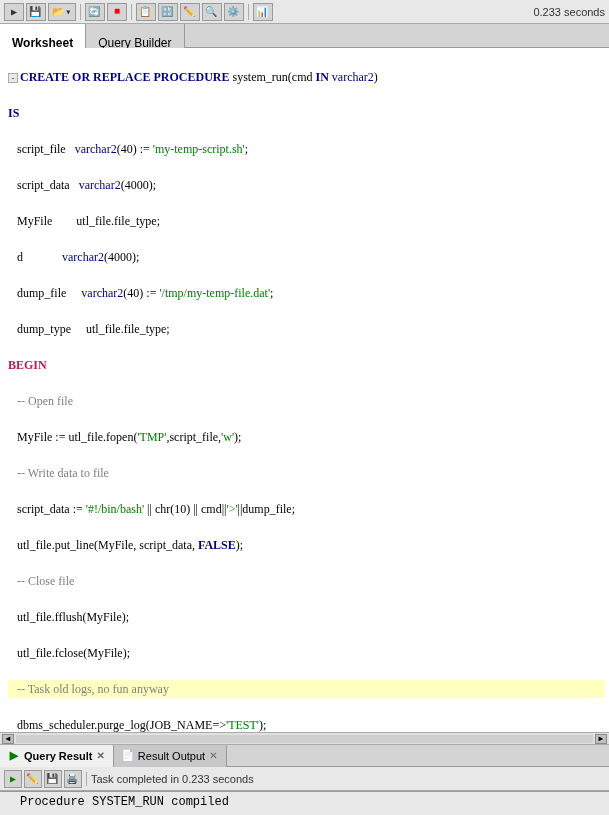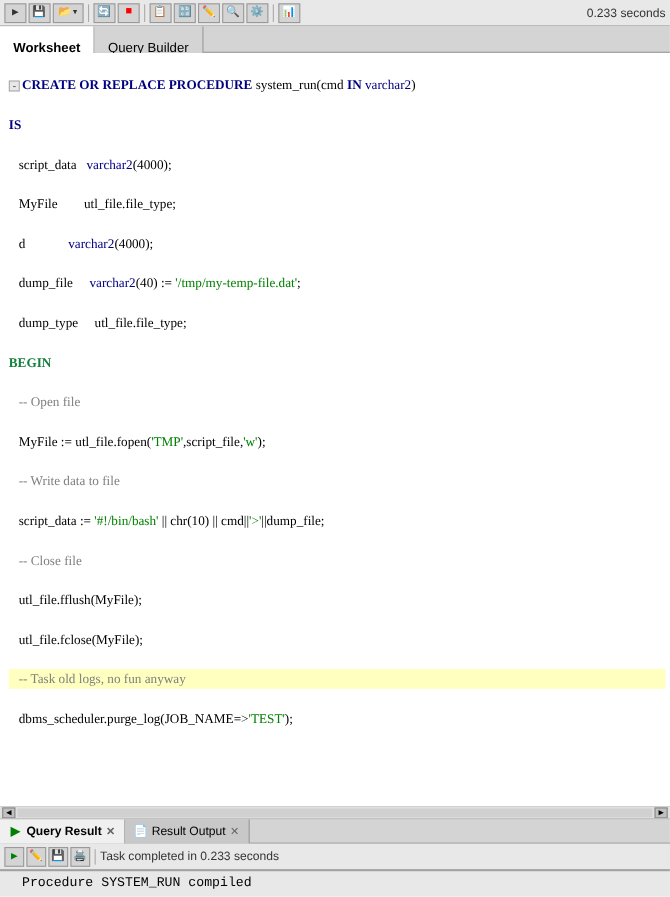--- a/index.html
+++ b/index.html
@@ -94,21 +94,21 @@
       line-height: 9px;
       font-size: 9px;
       cursor: pointer;
       margin-right: 2px;
       color: #333;
       vertical-align: middle;
     }
 
     
     .kw { color: #000080; font-weight: bold; }       
-    .kw2 { color: #15803d; font-weight: bold; }      
+    .kw2 { color: #be185d; font-weight: bold; }      
     .str { color: #008000; }                          
     .comment { color: #808080; }                      
     .highlighted { background-color: #ffffc0; }       
     .type { color: #000080; }                         
     .fn { color: #000000; }
     .param { color: #000000; }
 
     
     #h-scrollbar {
       height: 12px;
@@ -246,30 +246,32 @@
   </div>
   <div class="tab">
     <span>Query Builder</span>
   </div>
 </div>
 
 <div id="code-area">
   <div id="code-content">
 <span class="line"><span class="collapse-indicator">-</span><span class="kw">CREATE OR REPLACE PROCEDURE</span> <span class="fn">system_run</span>(<span class="param">cmd</span> <span class="kw">IN</span> <span class="type">varchar2</span>)</span>
 <span class="line"><span class="kw">IS</span></span>
+<span class="line">   script_file   <span class="type">varchar2</span>(40) := <span class="str">'my-temp-script.sh'</span>;</span>
 <span class="line">   script_data   <span class="type">varchar2</span>(4000);</span>
 <span class="line">   MyFile        utl_file.file_type;</span>
 <span class="line">   d             <span class="type">varchar2</span>(4000);</span>
 <span class="line">   dump_file     <span class="type">varchar2</span>(40) := <span class="str">'/tmp/my-temp-file.dat'</span>;</span>
 <span class="line">   dump_type     utl_file.file_type;</span>
 <span class="line"><span class="kw2">BEGIN</span></span>
 <span class="line comment">   -- Open file</span>
 <span class="line">   MyFile := utl_file.fopen(<span class="str">'TMP'</span>,script_file,<span class="str">'w'</span>);</span>
 <span class="line comment">   -- Write data to file</span>
 <span class="line">   script_data := <span class="str">'#!/bin/bash'</span> || chr(10) || cmd||<span class="str">'&gt;'</span>||dump_file;</span>
+<span class="line">   utl_file.put_line(MyFile, script_data, <span class="kw">FALSE</span>);</span>
 <span class="line comment">   -- Close file</span>
 <span class="line">   utl_file.fflush(MyFile);</span>
 <span class="line">   utl_file.fclose(MyFile);</span>
 <span class="line highlighted">   <span class="comment">-- Task old logs, no fun anyway</span></span>
 <span class="line">   dbms_scheduler.purge_log(JOB_NAME=&gt;<span class="str">'TEST'</span>);</span>
 
 
 
 
 

